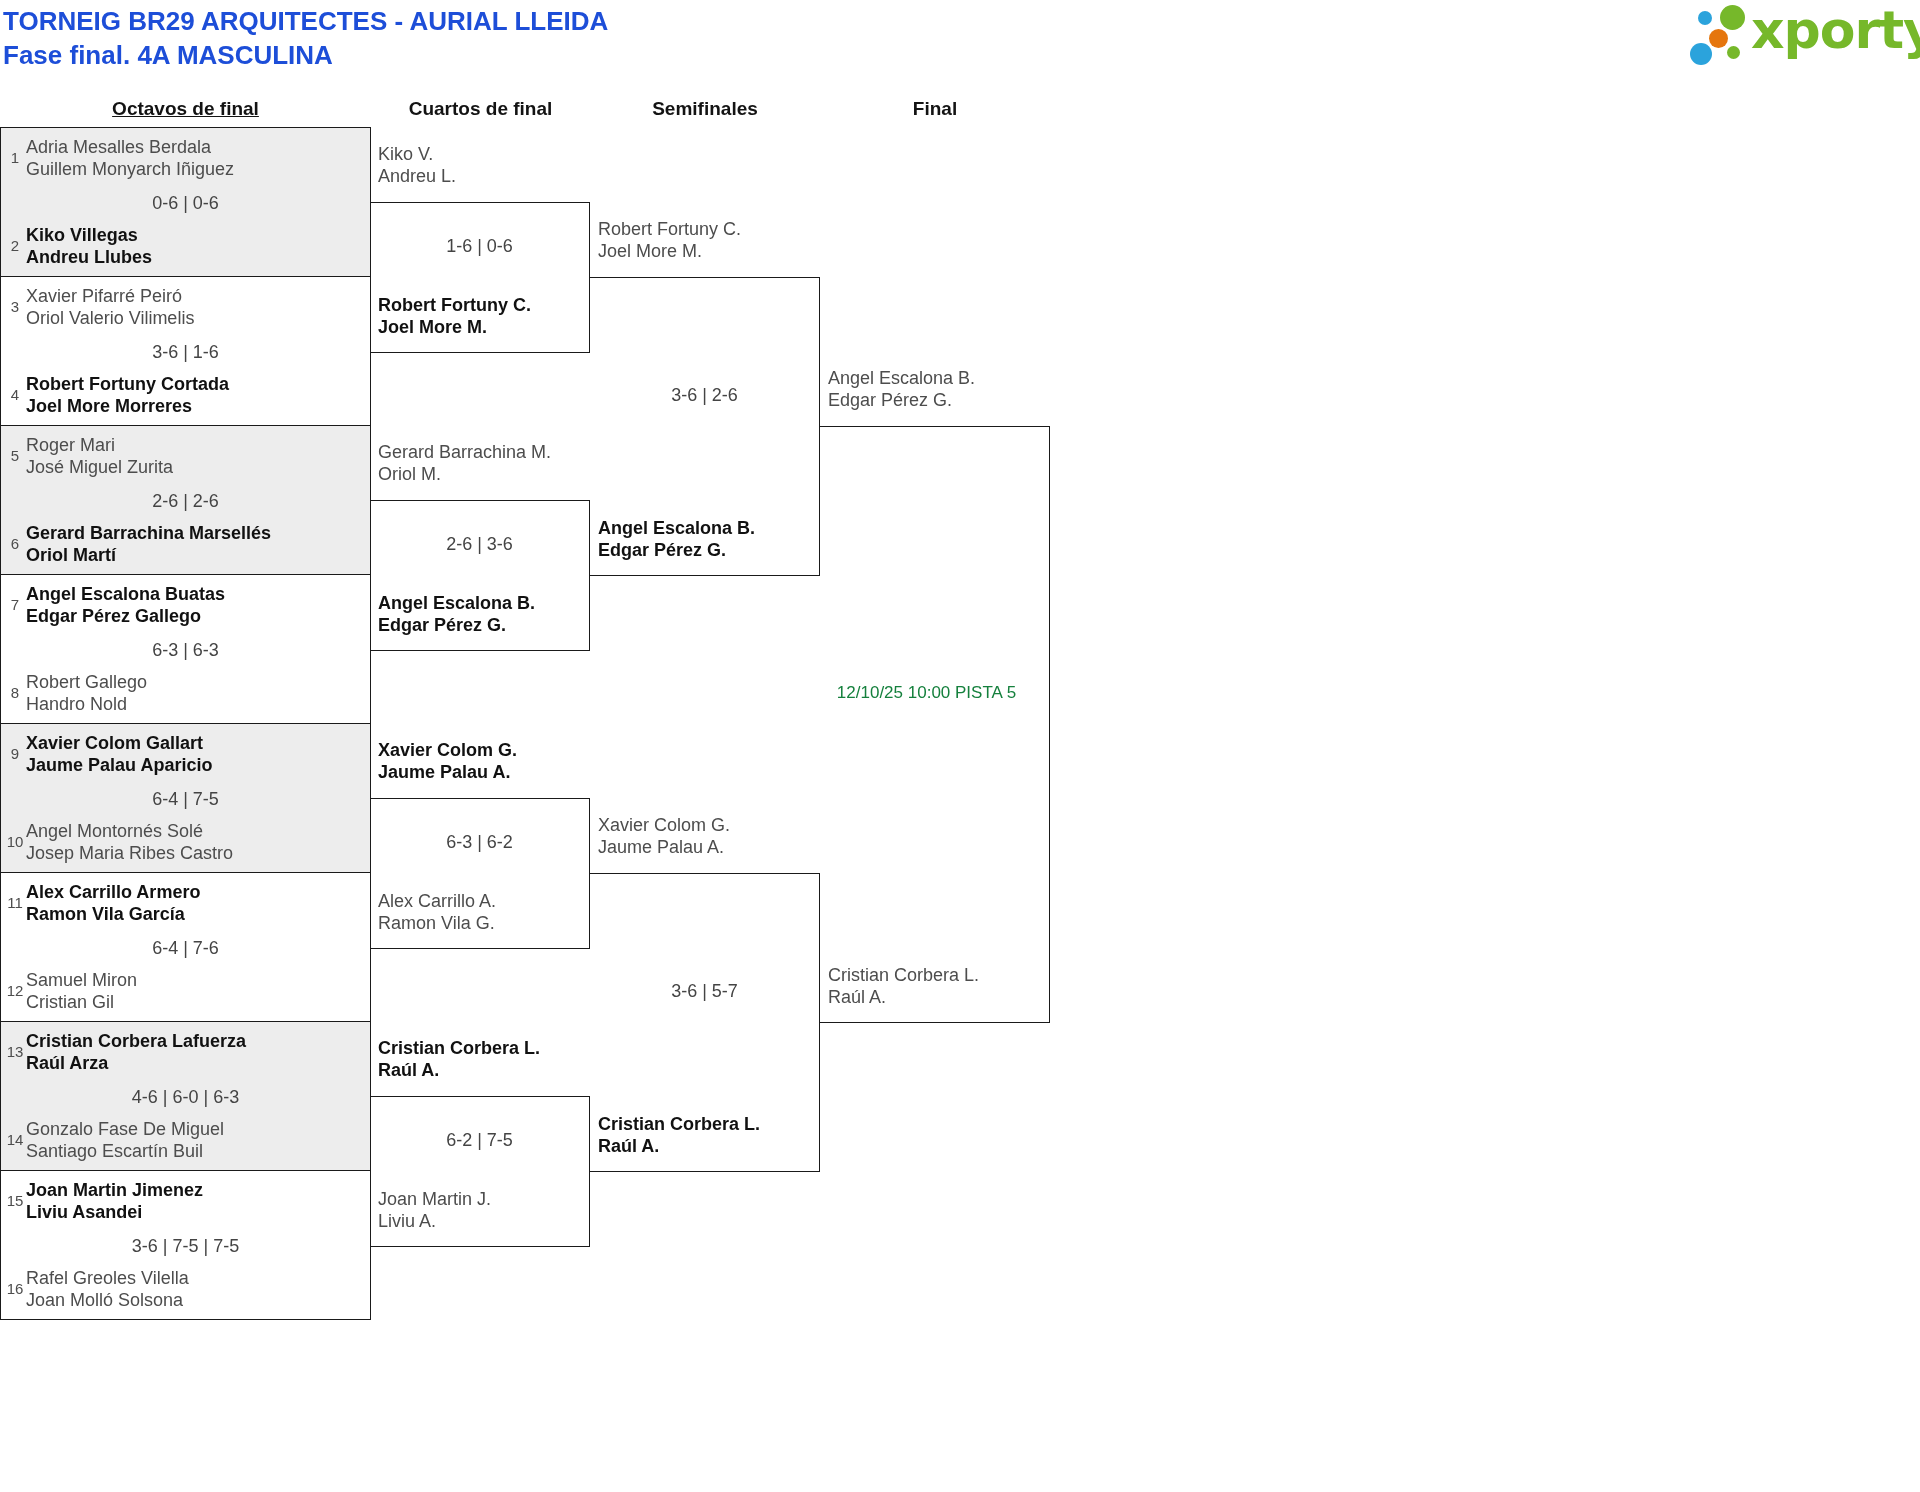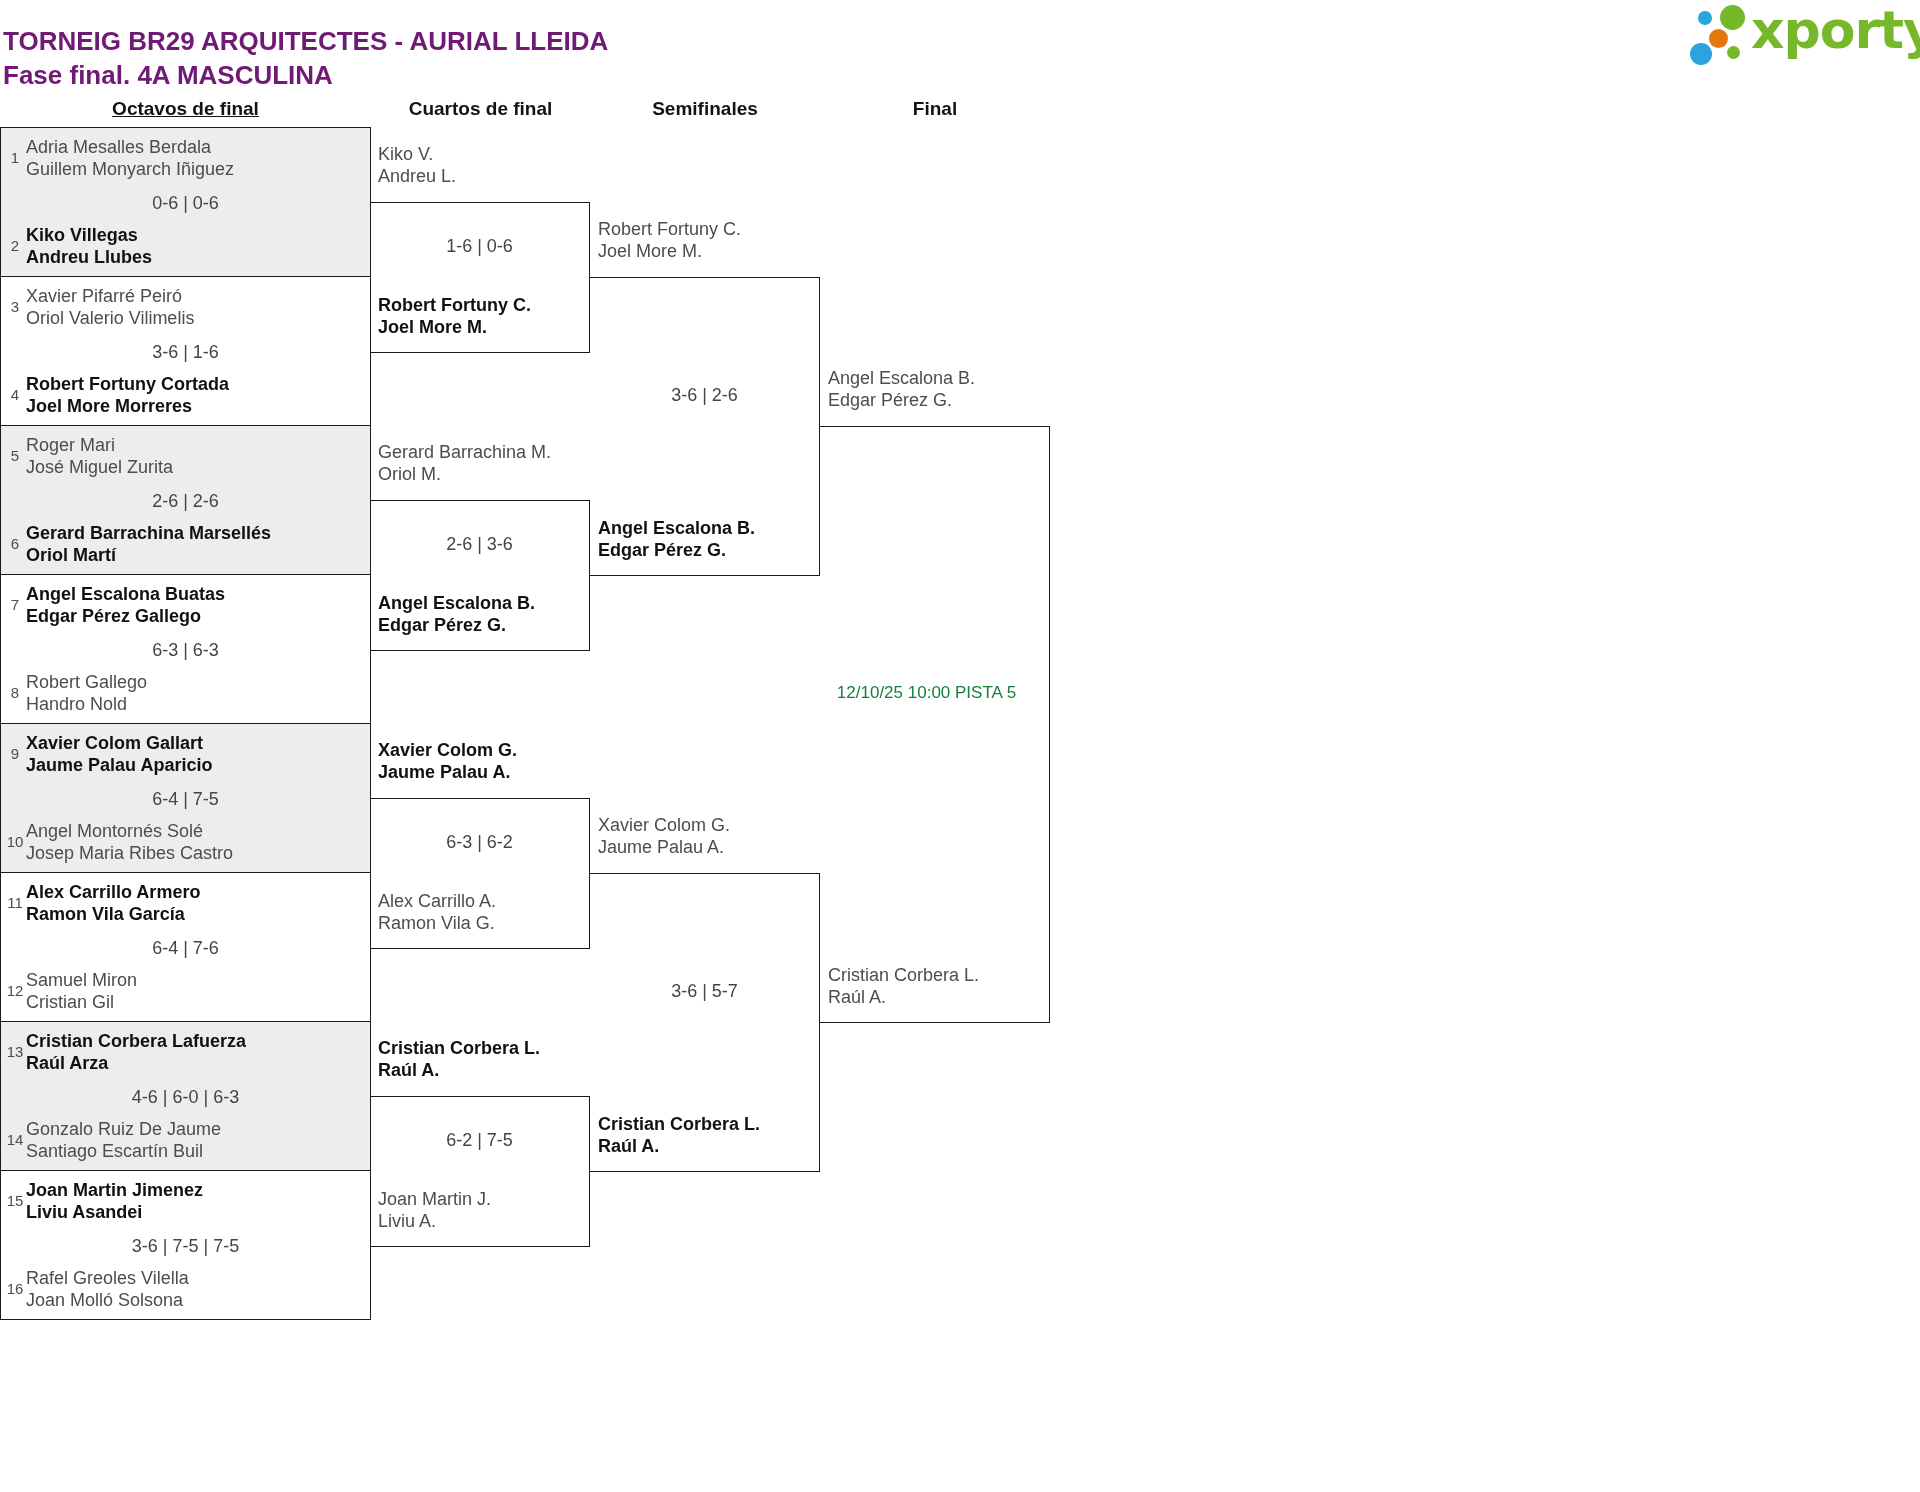--- a/index.html
+++ b/index.html
@@ -1,19 +1,19 @@
 <!DOCTYPE html>
 <html><head>
 <meta charset="utf-8">
 <style>
   html,body{margin:0;padding:0;background:#ffffff;}
   body{width:1920px;height:1492px;overflow:hidden;font-family:"Liberation Sans",sans-serif;}
   .page{position:relative;width:1920px;height:1492px;background:#fff;}
 
-  .title{position:absolute;left:3px;top:4px;font-size:26px;font-weight:700;line-height:34px;color:#701a75;letter-spacing:0px;margin-top:20px;}
+  .title{position:absolute;left:3px;top:4px;font-size:26px;font-weight:700;line-height:34px;color:#1d4ed8;letter-spacing:0px;}
 
   .colhead{position:absolute;top:97px;font-size:19px;font-weight:600;color:#131313;text-align:center;line-height:24px;}
 
   
   .m16{position:absolute;left:0;width:371px;height:150px;border:1px solid #1a1a1a;background:#ffffff;box-sizing:border-box;}
   .m16.alt{background:#ededed;}
   .adv{position:absolute;border:1px solid #1a1a1a;border-left:none;box-sizing:border-box;background:transparent;}
   .qf{left:370px;width:220px;height:151px;padding-left:24px;}
   .sf{left:590px;width:230px;height:299px;}
   .fin{left:820px;width:230px;height:597px;}
@@ -154,21 +154,21 @@
 
   <div class="m16 alt" style="top:1021px;">
     <div class="seed s1">13</div>
     <div class="team t1 win">
       <div>Cristian Corbera Lafuerza</div>
       <div>Raúl Arza</div>
     </div>
     <div class="score">4-6 | 6-0 | 6-3</div>
     <div class="seed s2">14</div>
     <div class="team t2">
-      <div>Gonzalo Ruiz De Jaume</div>
+      <div>Gonzalo Fase De Miguel</div>
       <div>Santiago Escartín Buil</div>
     </div>
   </div>
 
   <div class="m16" style="top:1170px;">
     <div class="seed s1">15</div>
     <div class="team t1 win">
       <div>Joan Martin Jimenez</div>
       <div>Liviu Asandei</div>
     </div>

